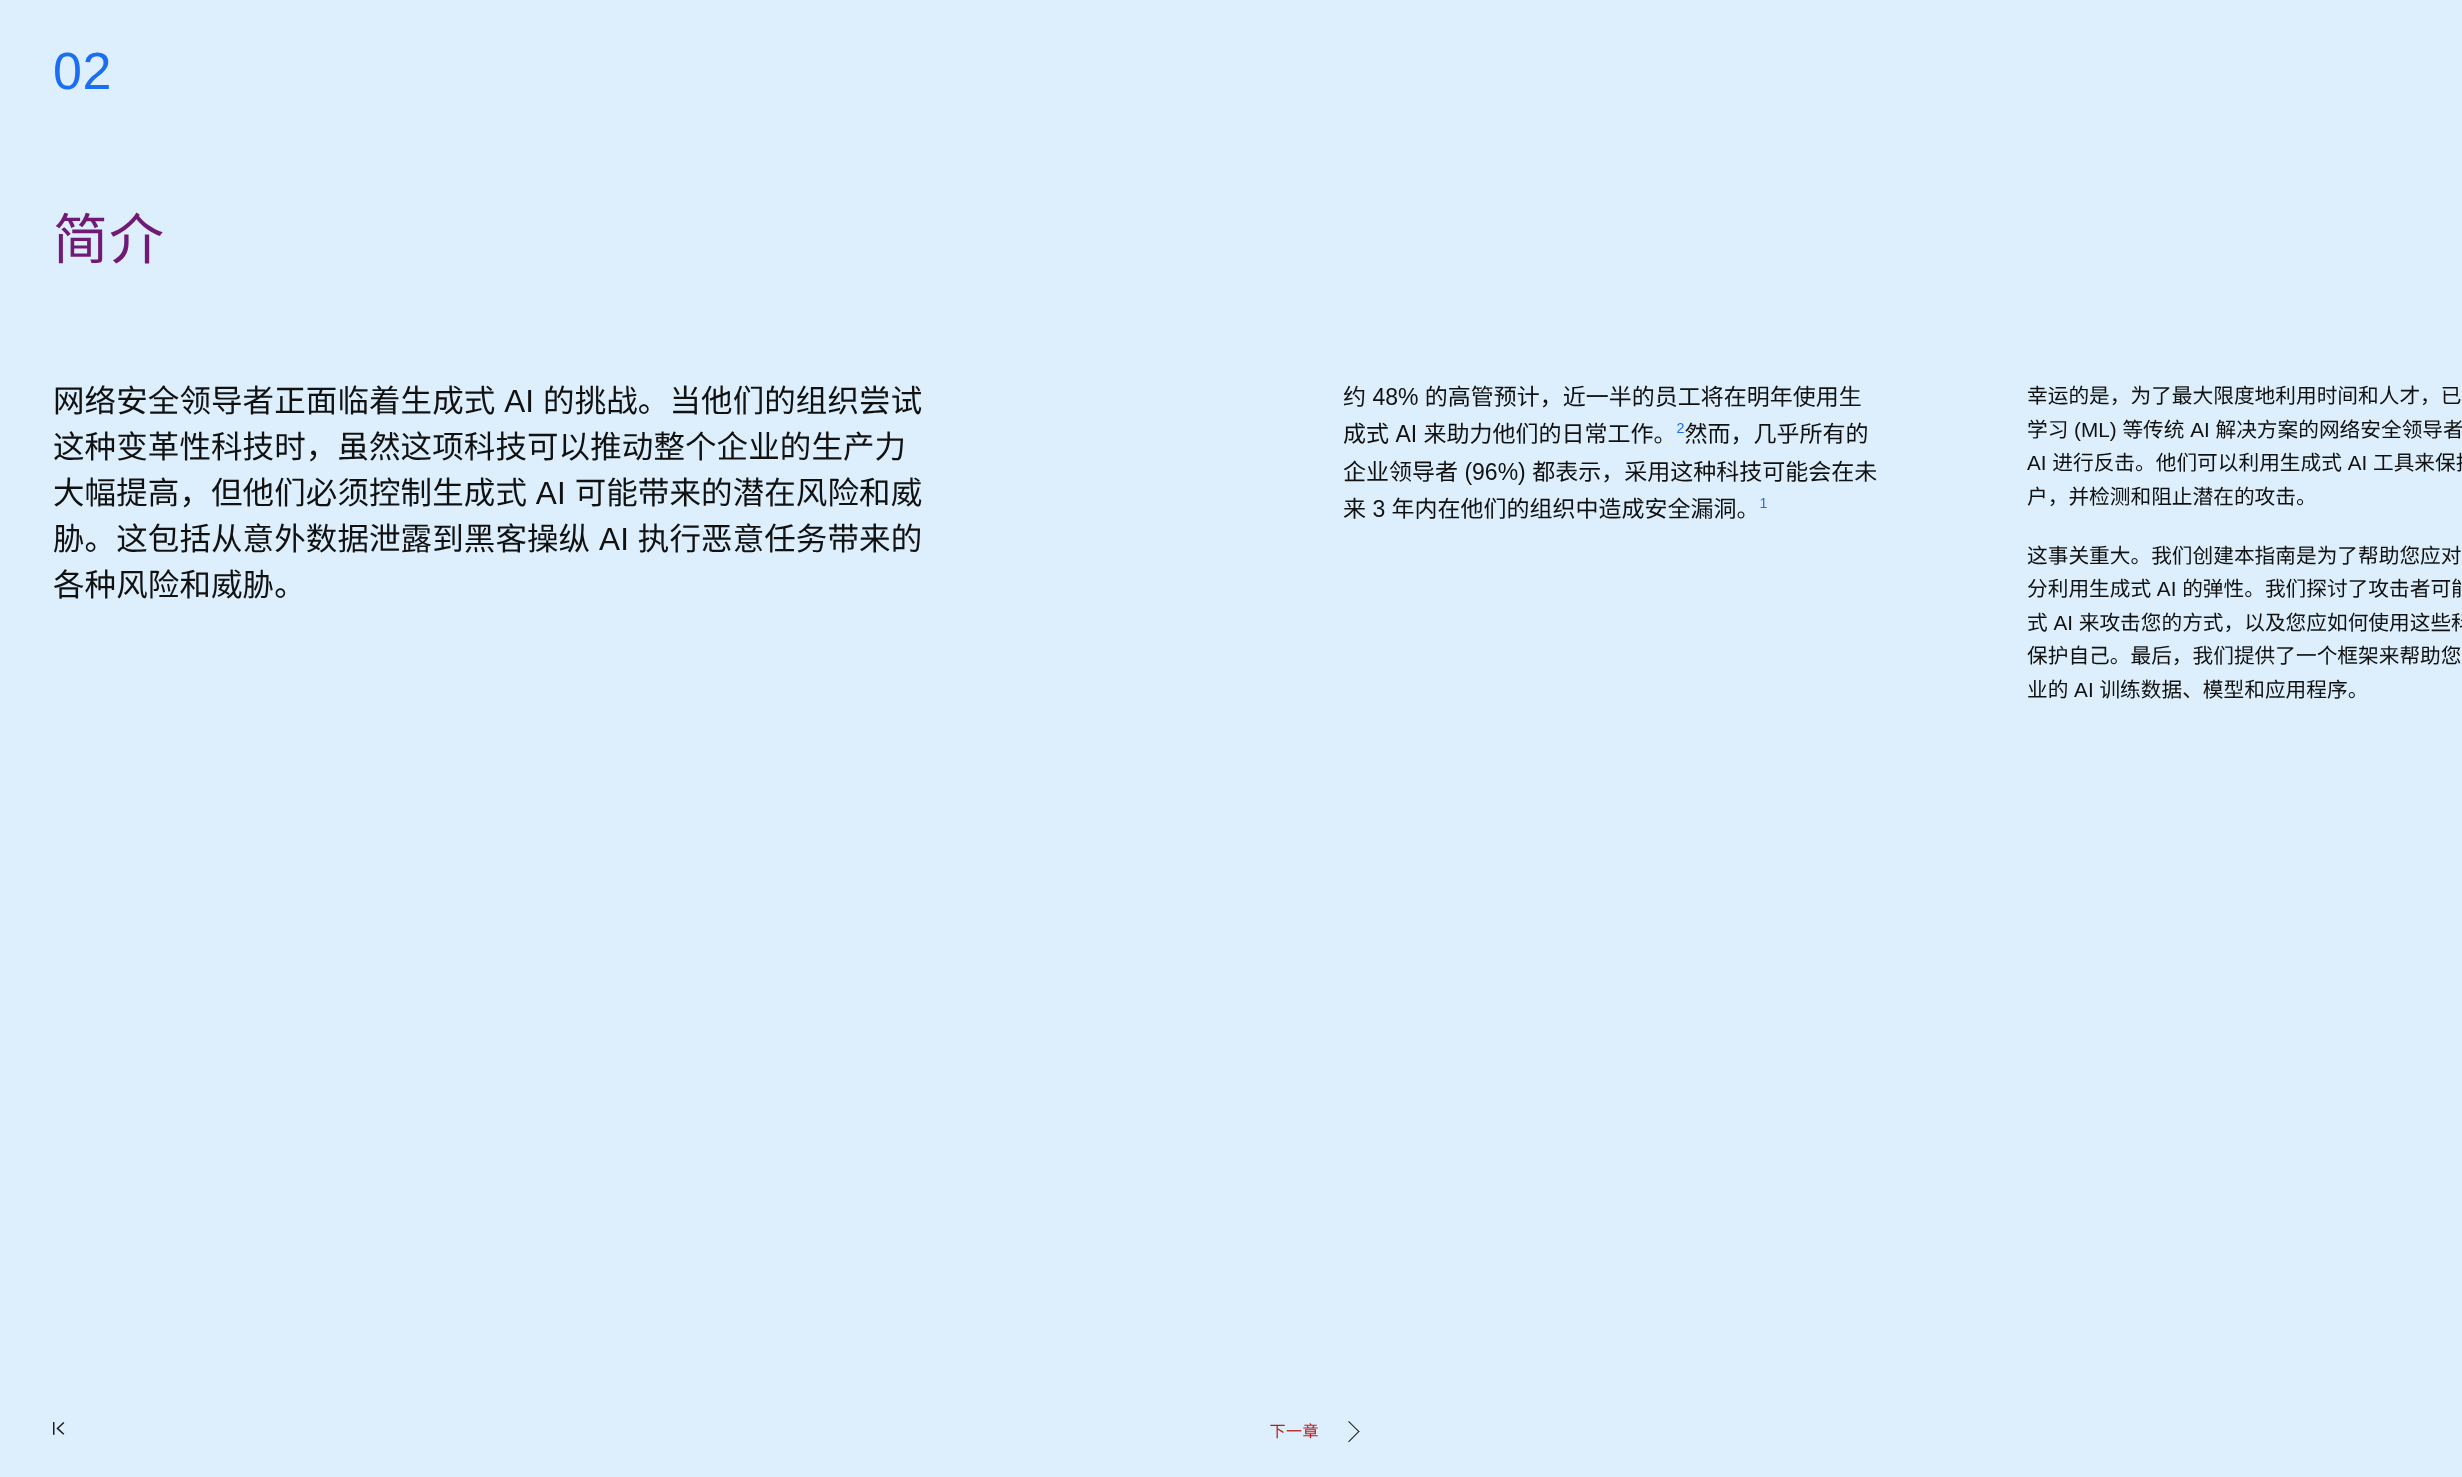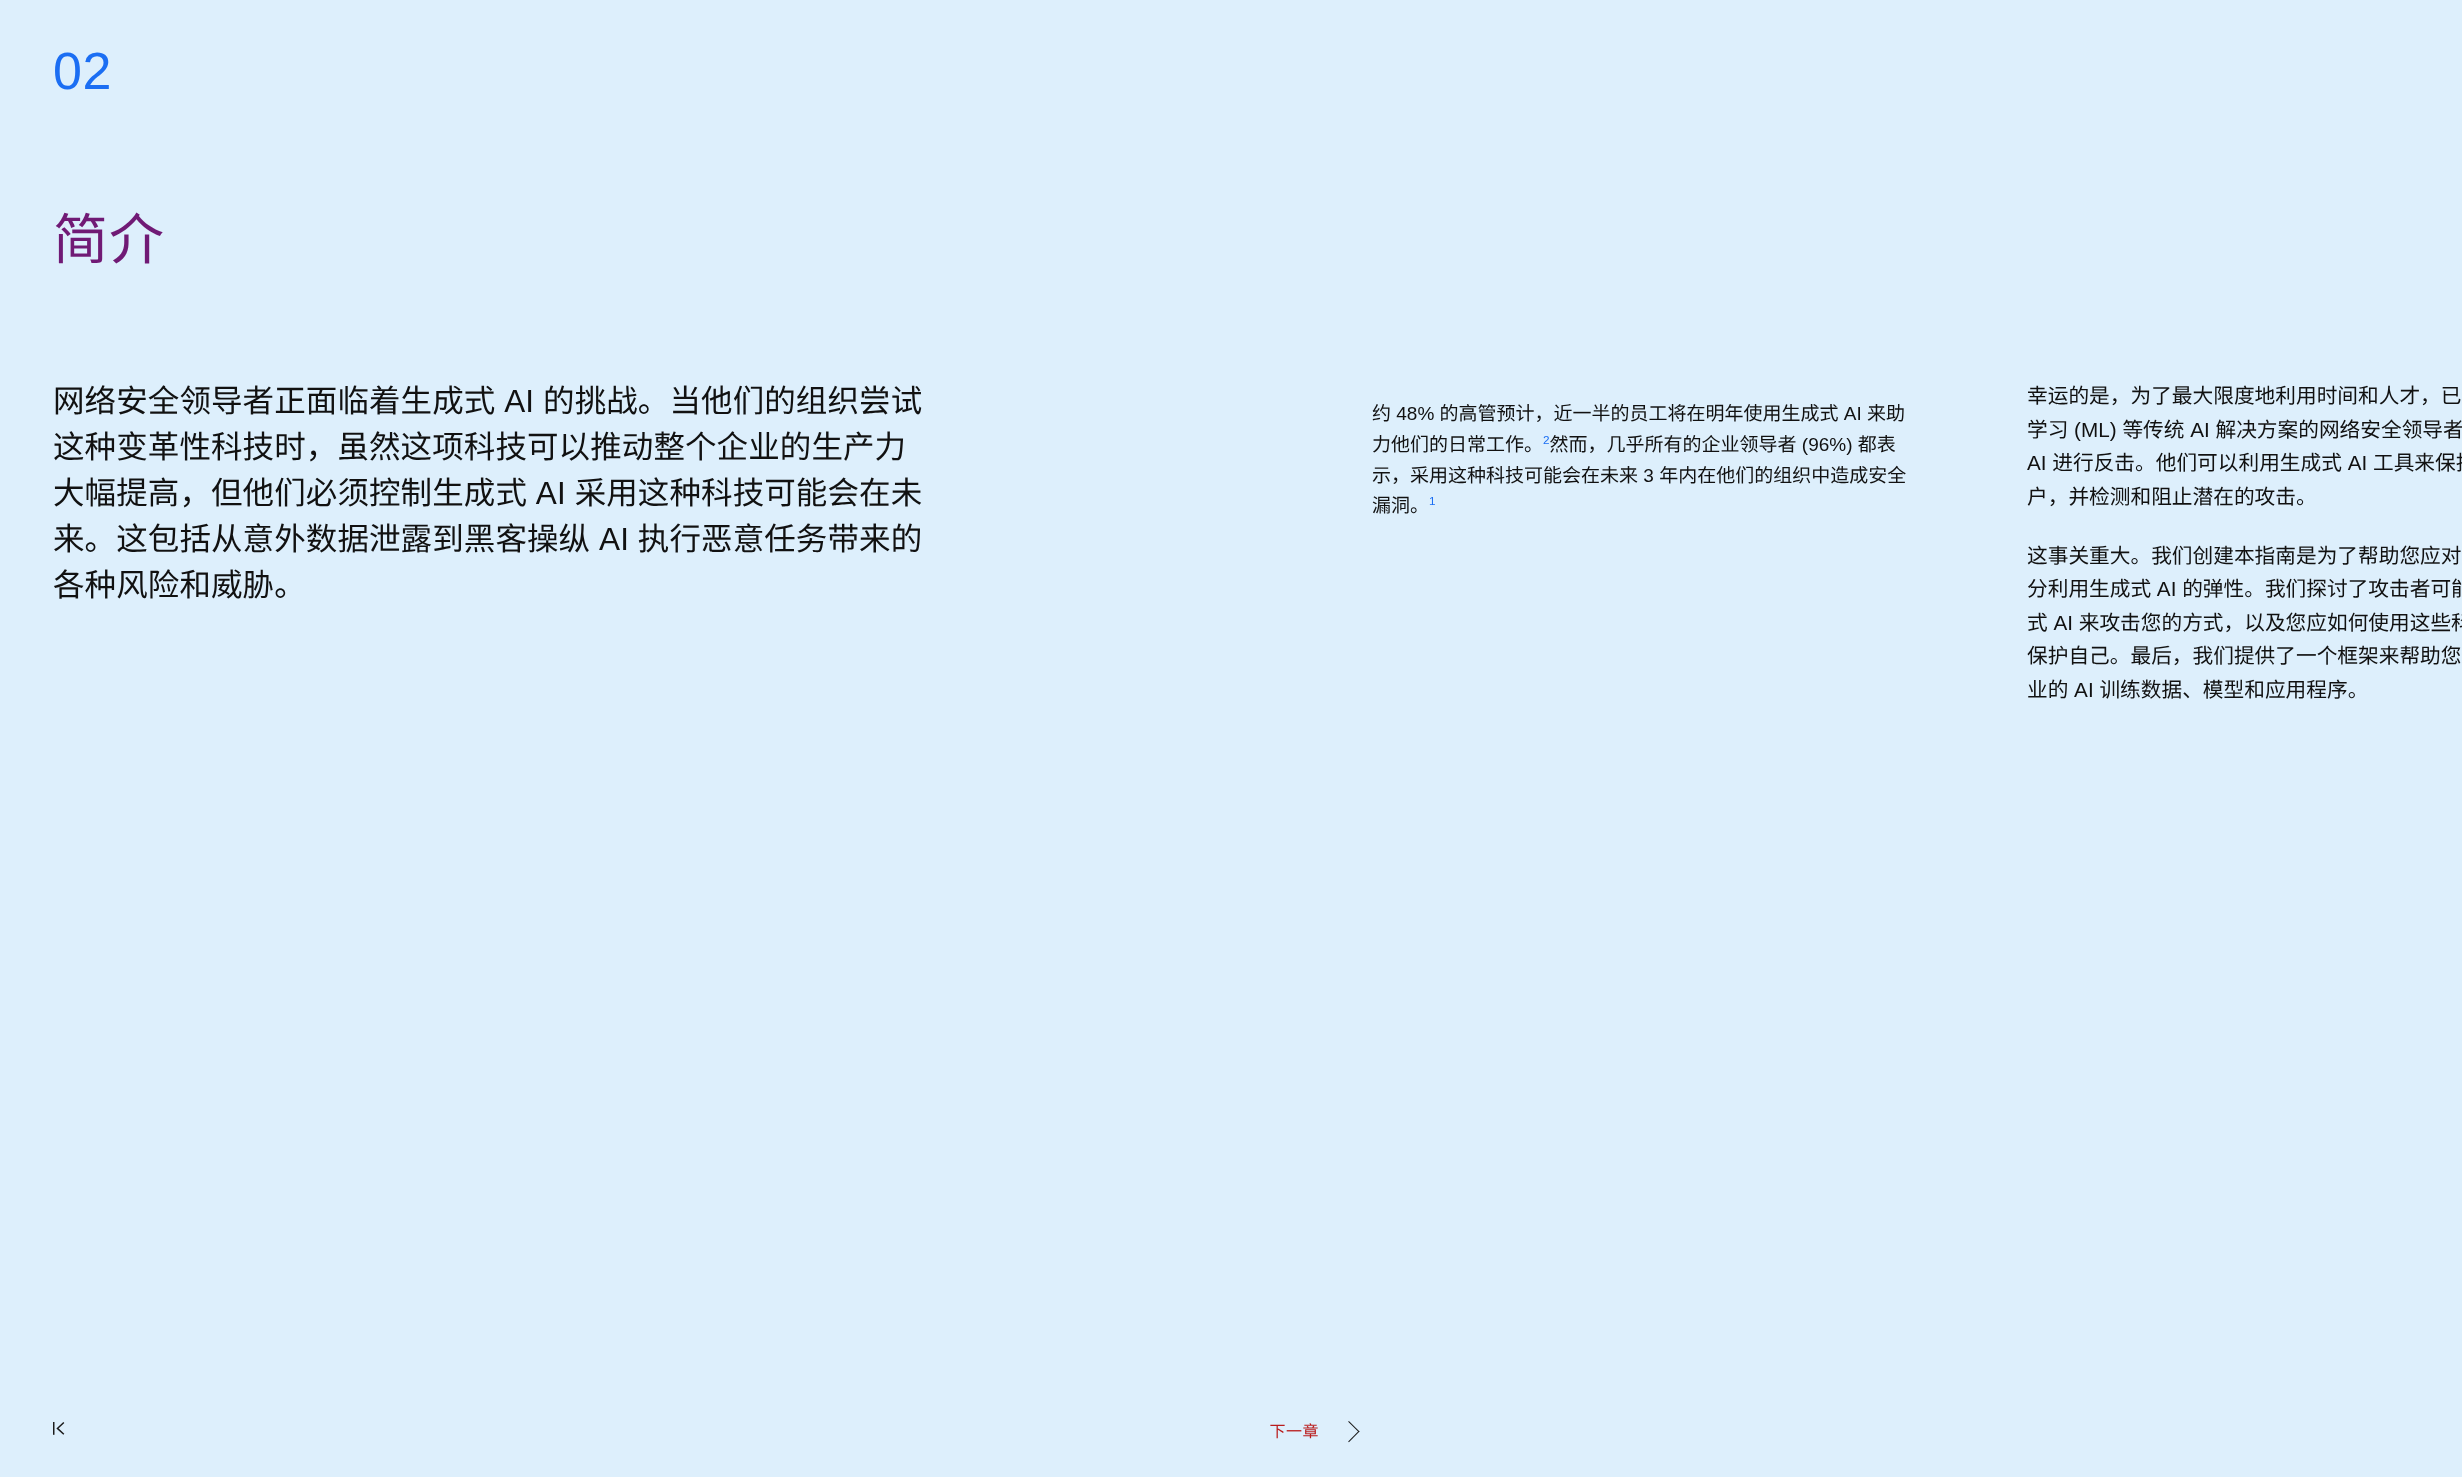--- a/index.html
+++ b/index.html
@@ -54,26 +54,25 @@
   .col-lead {
     left: 53px;
     width: 882px;
     font-size: 31.5px;
     line-height: 1.46;
     color: #111111;
     letter-spacing: 0.1px;
   }
 
   .col-mid {
-    left: 1372px;
+    left: 1343px;
     width: 537px;
-    font-size: 19px;
+    font-size: 23px;
     line-height: 1.62;
     color: #111111;
-    margin-top: 20px;
   }
 
   .col-right {
     left: 2027px;
     width: 539px;
     font-size: 20.7px;
     line-height: 1.62;
     color: #111111;
   }
 
@@ -148,21 +147,21 @@
 </head>
 <body>
 
 <div class="page">
 
   <div class="chapter-number">02</div>
 
   <h1 class="chapter-title">简介</h1>
 
   <div class="col col-lead">
-    <p class="para">网络安全领导者正面临着生成式 AI 的挑战。当他们的组织尝试这种变革性科技时，虽然这项科技可以推动整个企业的生产力大幅提高，但他们必须控制生成式 AI 采用这种科技可能会在未来。这包括从意外数据泄露到黑客操纵 AI 执行恶意任务带来的各种风险和威胁。</p>
+    <p class="para">网络安全领导者正面临着生成式 AI 的挑战。当他们的组织尝试这种变革性科技时，虽然这项科技可以推动整个企业的生产力大幅提高，但他们必须控制生成式 AI 可能带来的潜在风险和威胁。这包括从意外数据泄露到黑客操纵 AI 执行恶意任务带来的各种风险和威胁。</p>
   </div>
 
   <div class="col col-mid">
     <p class="para"><span>约 48% 的高管预计，近一半的员工将在明年使用生成式 AI 来助力他们的日常工作。</span><sup>2</sup><span>然而，几乎所有的企业领导者 (96%) 都表示，采用这种科技可能会在未来 3 年内在他们的组织中造成安全漏洞。</span><sup>1</sup></p>
 
 
   </div>
 
   <div class="col col-right">
     <p class="para">幸运的是，为了最大限度地利用时间和人才，已投资于机器学习 (ML) 等传统 AI 解决方案的网络安全领导者可以利用 AI 进行反击。他们可以利用生成式 AI 工具来保护数据和用户，并检测和阻止潜在的攻击。</p>

